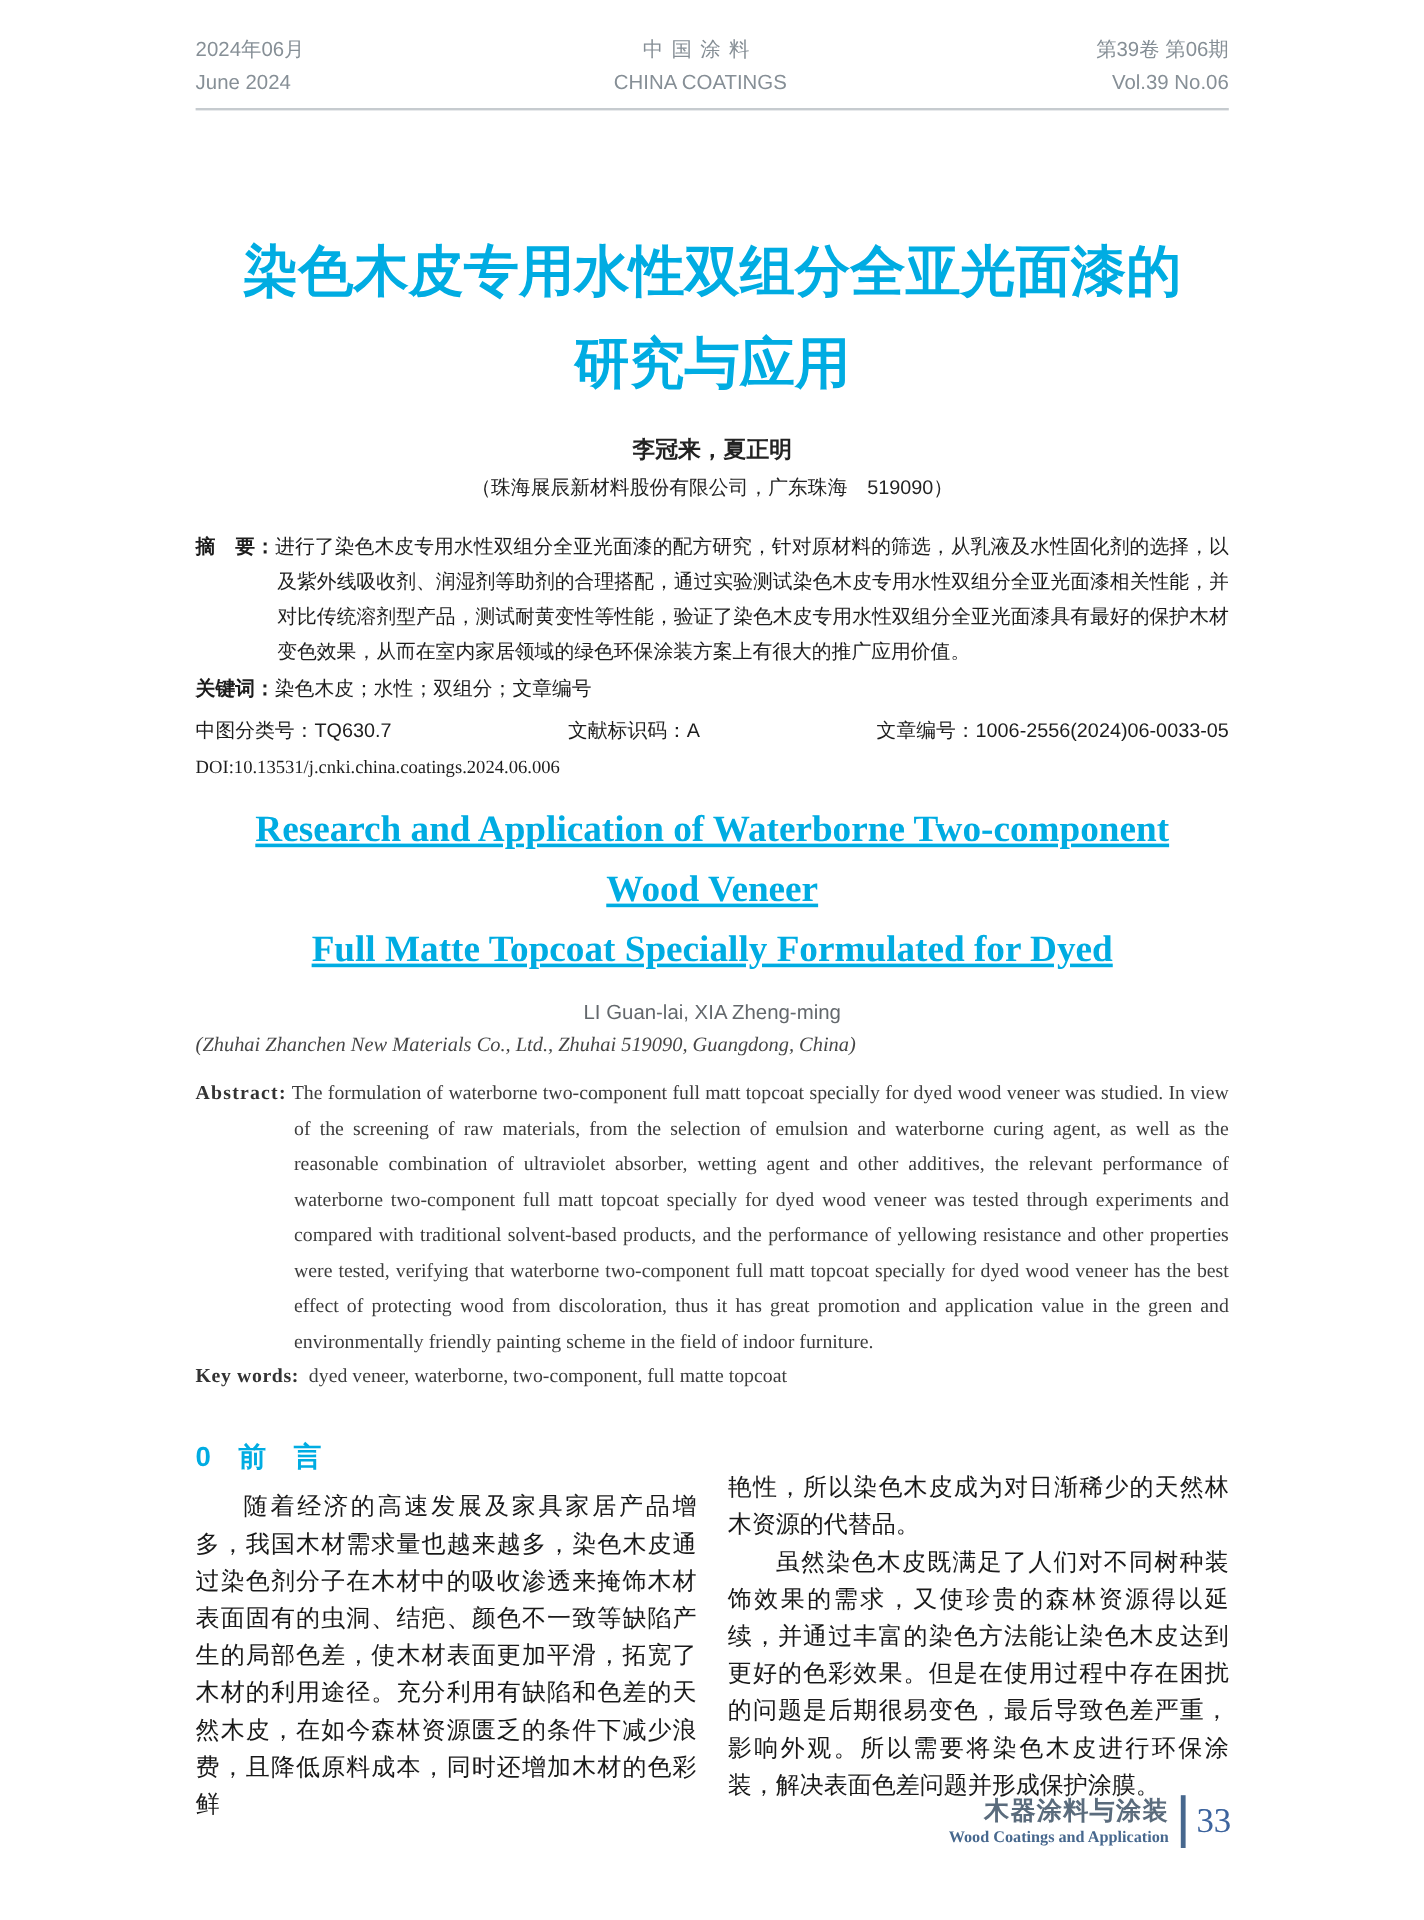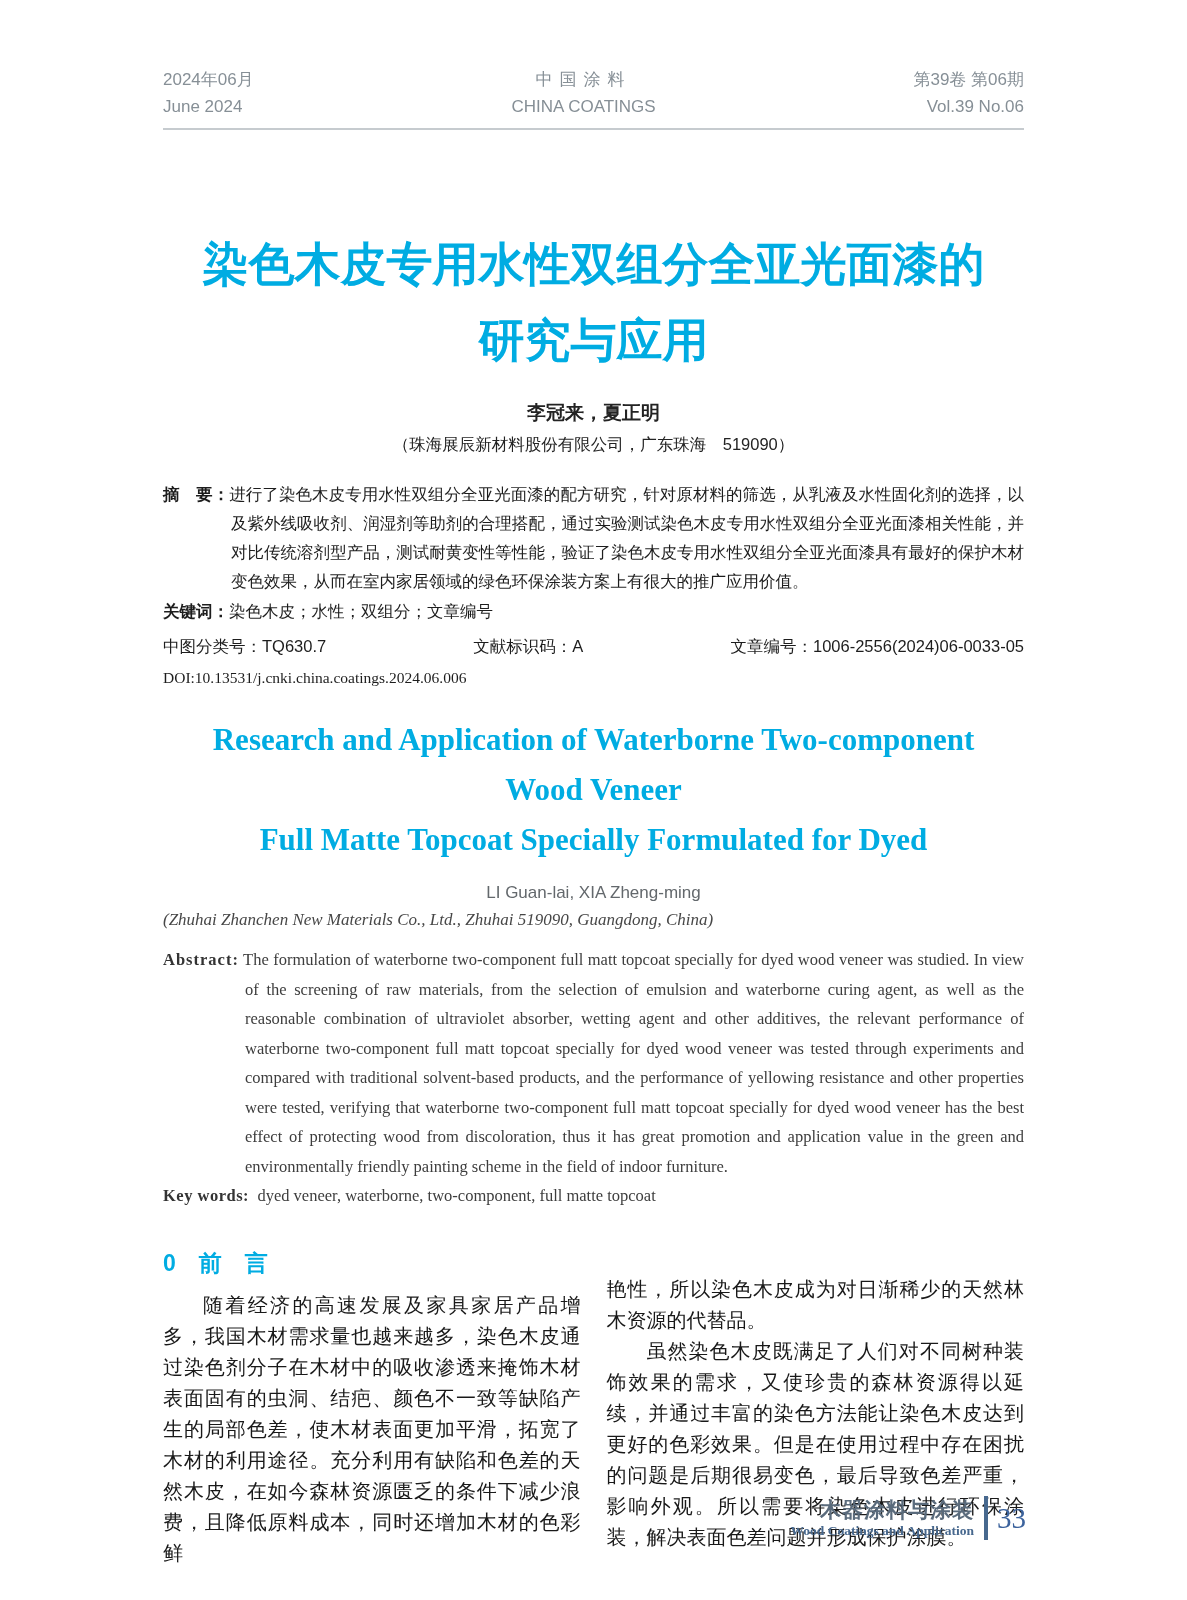--- a/index.html
+++ b/index.html
@@ -1,18 +1,18 @@
 <!DOCTYPE html>
 <html lang="zh"><head>
 <meta charset="utf-8">
 <style>
   html,body { margin:0; padding:0; background:#ffffff; }
   .page {
     position:relative; width:1111px; height:1600px; margin:0 auto;
-    background:#ffffff; box-sizing:border-box; padding:66px 125px 0 125px;
+    background:#ffffff; box-sizing:border-box; padding:28px 125px 0 125px;
     overflow:hidden; font-family:"Liberation Sans", sans-serif; color:#1f1f1f;
   }
   
   .jheader { display:flex; justify-content:space-between; align-items:flex-start;
     color:#868f96; font-size:17px; line-height:27px; }
   .jheader .c { text-align:center; }
   .jheader .r { text-align:right; }
   .cn-sp { letter-spacing:7px; }
   .hdr-rule { border:none; border-top:2px solid #c6cbcf; margin:8px 0 0 0; }
 
@@ -26,22 +26,22 @@
   .abs-cn { margin-top:24px; font-size:16.5px; line-height:29px; text-align:justify;
     padding-left:68px; color:#1d1d1d; }
   .abs-cn .lbl { font-weight:bold; margin-left:-68px; }
   .kw-cn  { margin-top:5px; font-size:16.5px; color:#1d1d1d; }
   .kw-cn .lbl { font-weight:bold; }
   .meta-row { margin-top:13px; display:flex; justify-content:space-between;
     font-size:16.5px; color:#1d1d1d;gap:40px; }
   .doi { margin-top:11px; font-family:"Liberation Serif", serif; font-size:15.5px; color:#1d1d1d; }
 
   
-  .title-en { margin-top:28px; text-align:center; font-family:"Liberation Serif", serif;
-    font-weight:bold; font-size:31px; line-height:50px; }
+  .title-en { margin-top:17px; text-align:center; font-family:"Liberation Serif", serif;
+    font-weight:bold; font-size:31px; line-height:50px;text-decoration:underline; }
   .authors-en { margin-top:18px; text-align:center; font-size:17px; color:#63686c; }
   .affil-en { margin-top:7px; text-align:left; font-family:"Liberation Serif", serif;
     font-style:italic; font-size:17px; color:#474747; }
 
   
   .abs-en { margin-top:15px; font-family:"Liberation Serif", serif; font-size:16.5px;
     line-height:29.5px; text-align:justify; color:#3d3d3d; padding-left:82px; }
   .abs-en .lbl { font-weight:bold; margin-left:-82px; letter-spacing:1px; color:#333; }
   .kw-en { margin-top:5px; font-family:"Liberation Serif", serif; font-size:16.5px; color:#3d3d3d; }
   .kw-en .lbl { font-weight:bold; letter-spacing:0.5px; color:#333; }

